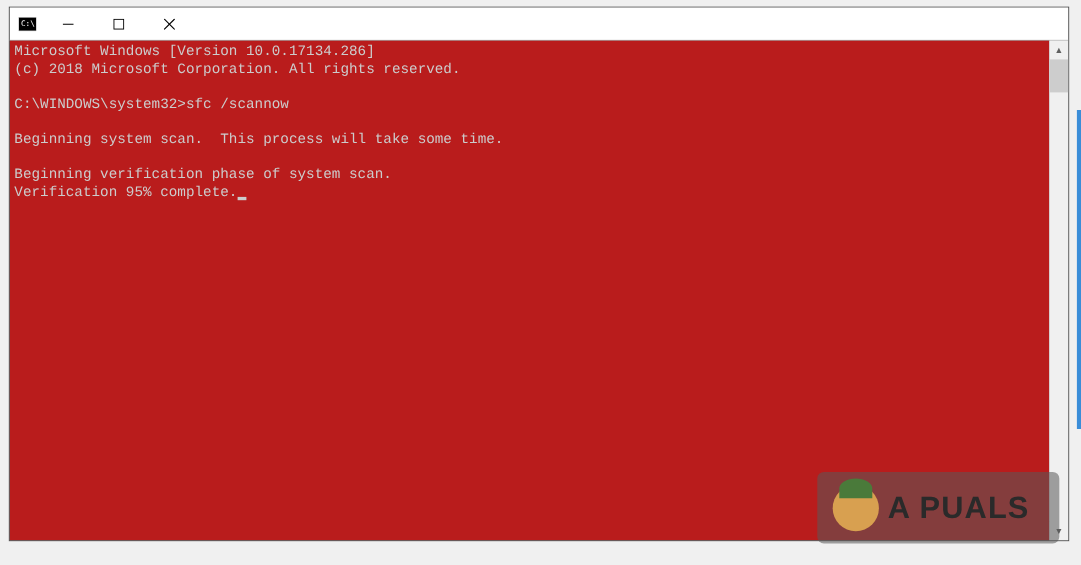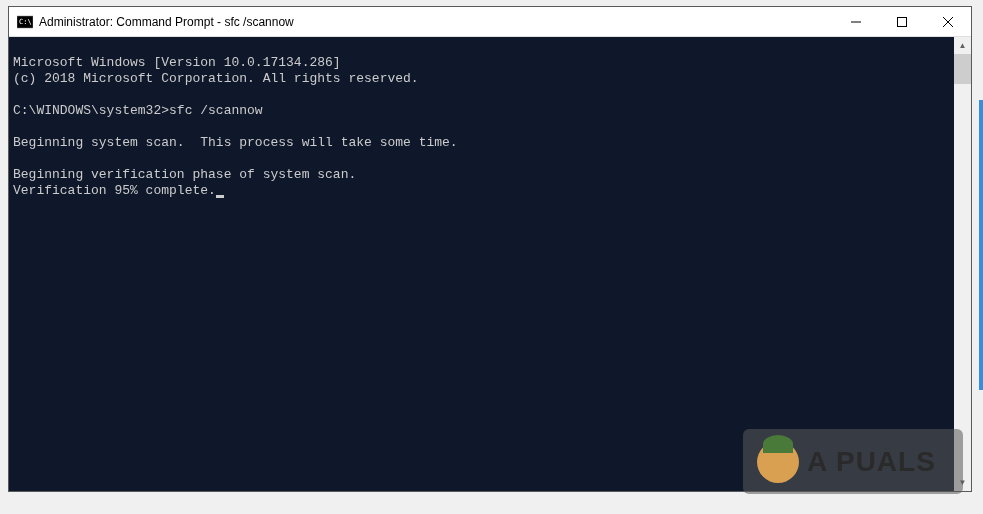--- a/index.html
+++ b/index.html
@@ -65,26 +65,26 @@
       cursor: pointer;
     }
     .console-body {
       flex: 1;
       display: flex;
       background: #0c0c0c;
       position: relative;
     }
     .console-content {
       flex: 1;
-      background: #0f172a;
+      background: #b91c1c;
       color: #cccccc;
       font-family: Consolas, "Courier New", monospace;
       font-size: 13px;
       line-height: 16px;
-      padding: 18px 4px;
+      padding: 2px 4px;
       white-space: pre;
       overflow: hidden;
     }
     .scrollbar {
       width: 17px;
       background: #f0f0f0;
       position: relative;
       flex-shrink: 0;
     }
     .scrollbar-track {
@@ -175,21 +175,20 @@
 <body>
 
 <div class="window">
   <div class="titlebar">
     <div class="titlebar-icon">
       <svg width="16" height="16" viewBox="0 0 16 16">
         <rect x="0" y="2" width="16" height="12" fill="#000000" stroke="#888" stroke-width="0.5"></rect>
         <text x="2" y="10" font-size="7" fill="#ffffff" font-family="monospace">C:\</text>
       </svg>
     </div>
-    <div class="titlebar-title">Administrator: Command Prompt - sfc  /scannow</div>
     <div class="window-controls">
       <div class="window-control">
         <svg width="10" height="10" viewBox="0 0 10 10">
             <line x1="0" y1="5" x2="10" y2="5" stroke="#000" stroke-width="1"></line>
           </svg>
       </div>
       <div class="window-control">
         <svg width="10" height="10" viewBox="0 0 10 10">
             <rect x="0.5" y="0.5" width="9" height="9" fill="none" stroke="#000" stroke-width="1"></rect>
           </svg>

